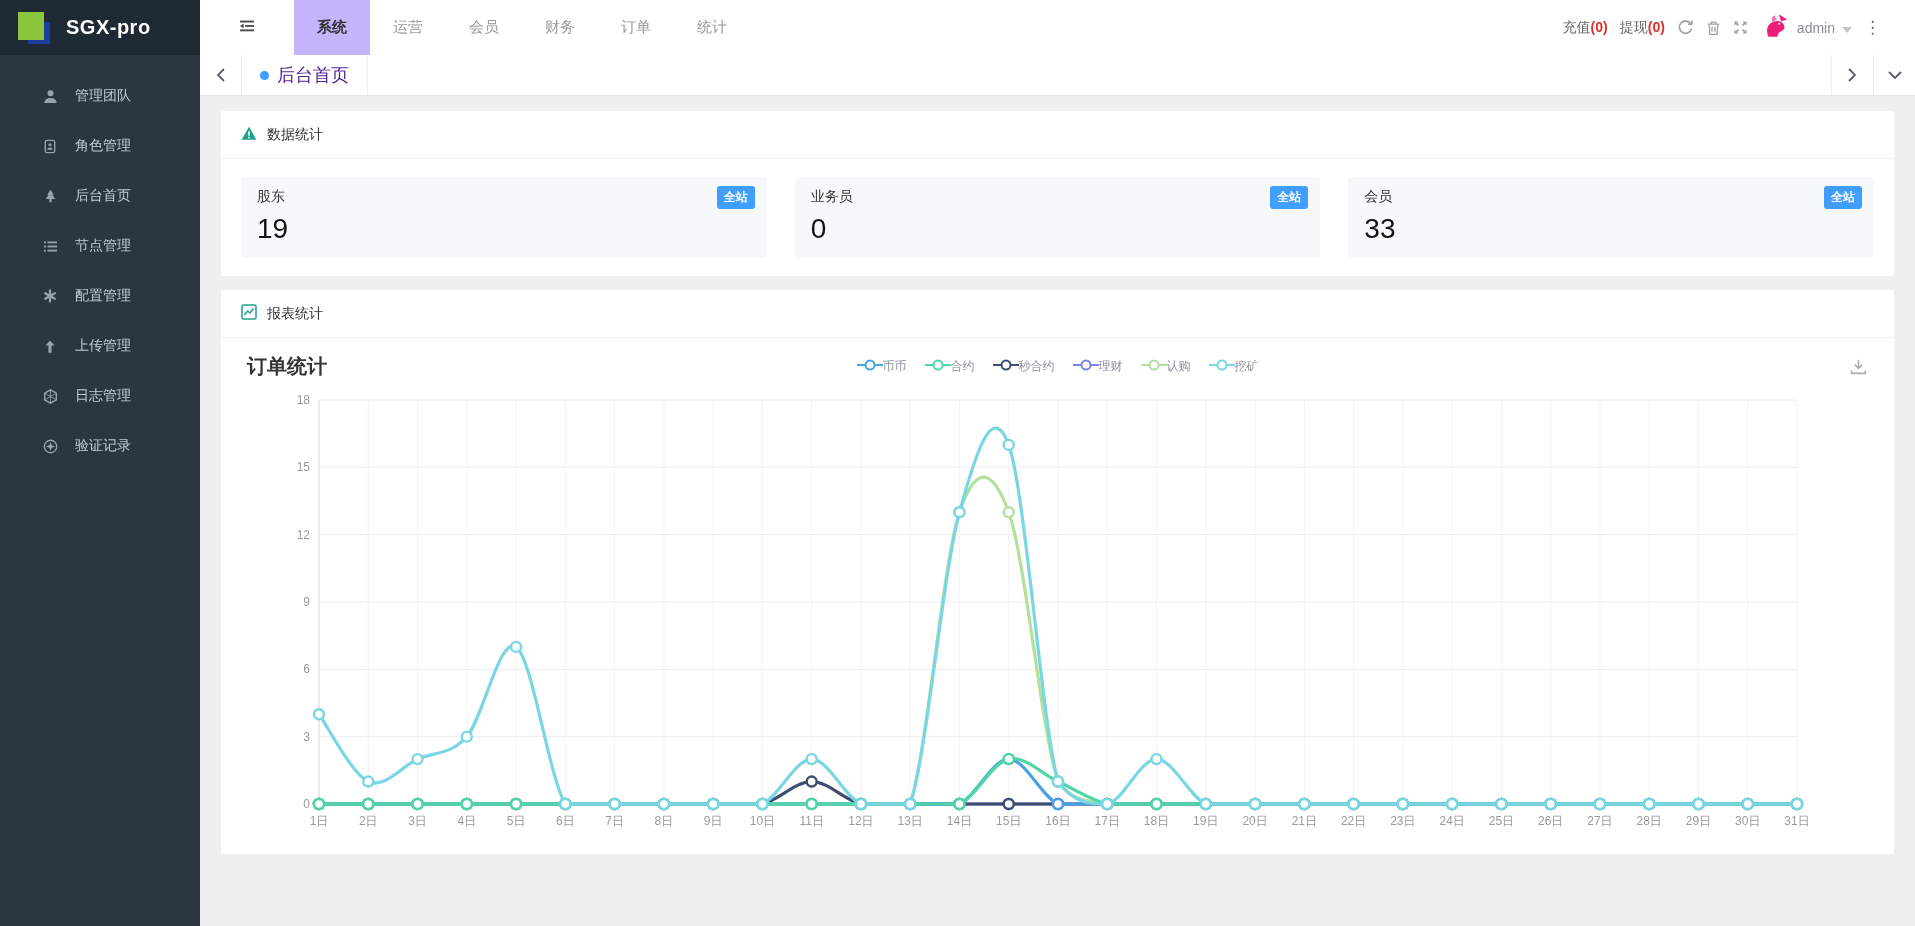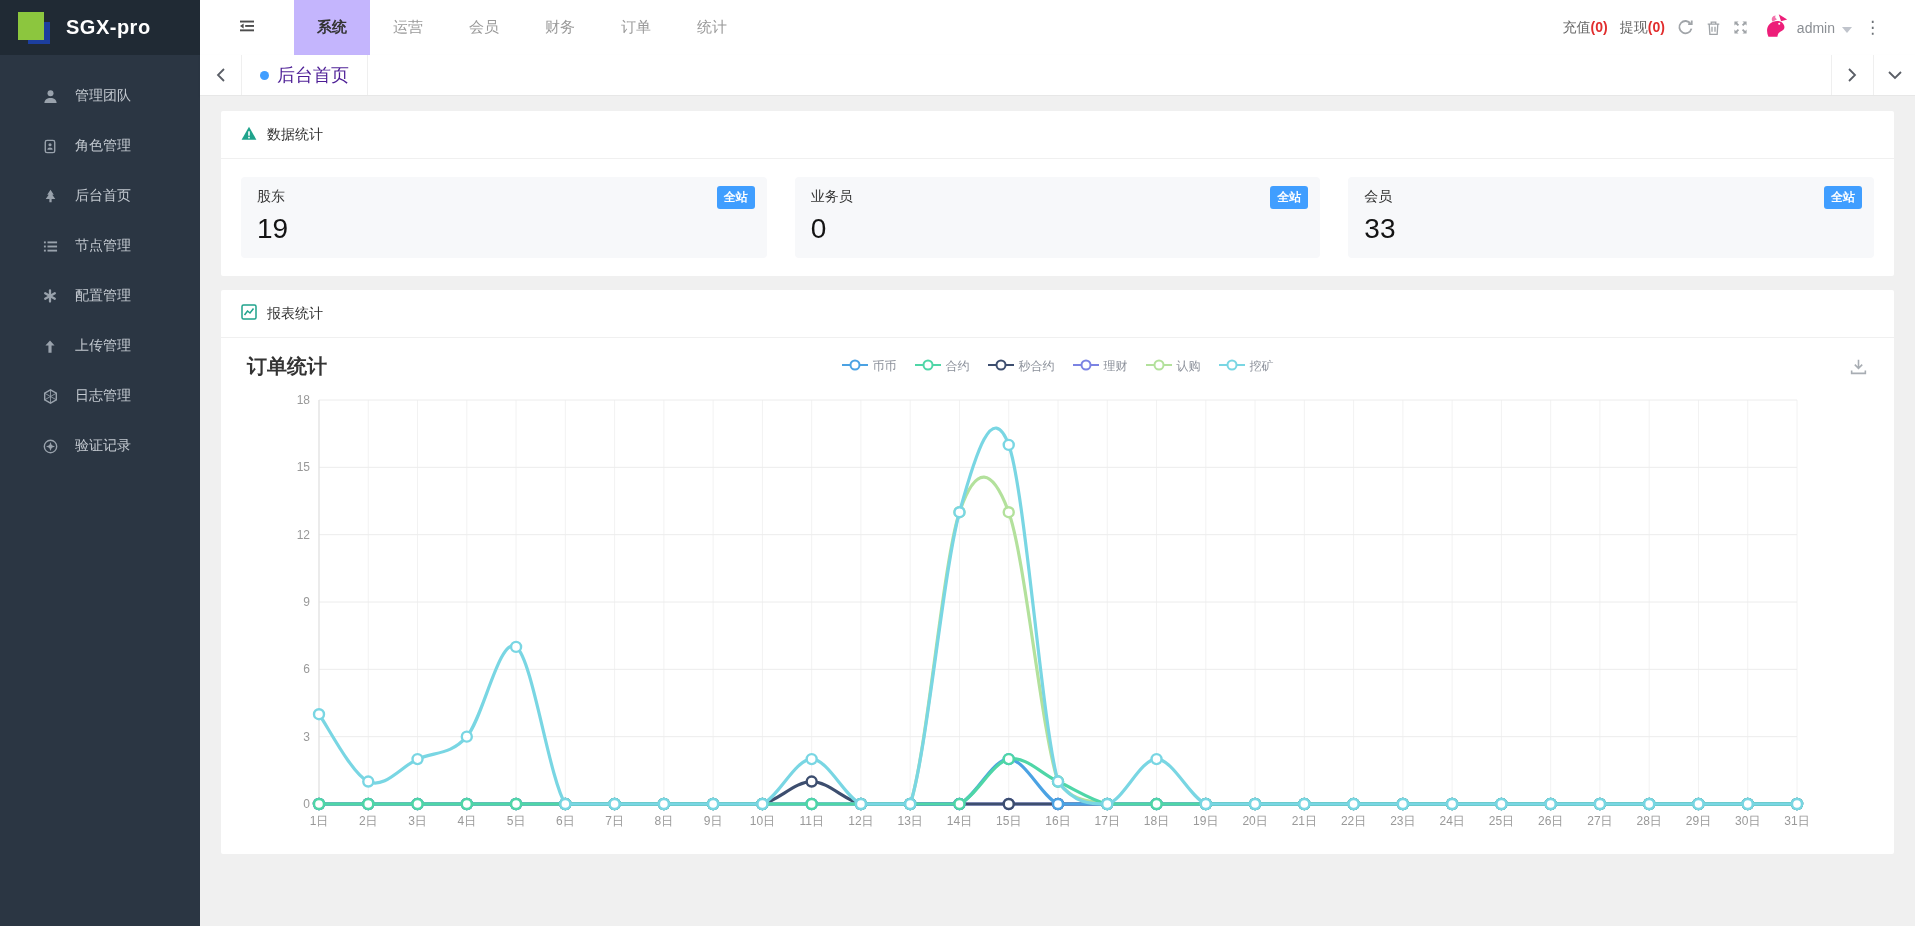--- a/index.html
+++ b/index.html
@@ -52,21 +52,21 @@
   .stat-row { display:flex; gap:28px; padding:18px 20px; }
   .stat-card { flex:1; background:#f7f8fa; border-radius:4px; padding:11px 16px 13px; position:relative; }
   .stat-label { font-size:14px; color:#333; }
   .stat-value { font-size:28px; color:#141414; margin-top:7px; line-height:1.15; }
   .stat-badge { position:absolute; top:9px; right:12px; background:#409eff; color:#fff; font-size:12px; font-weight:bold; padding:3px 7px; border-radius:3px; }
 
   .chart-wrap { padding:8px 20px 16px; }
   .chart-top { display:flex; align-items:center; position:relative; height:40px; margin:0 6px; }
   .chart-title { font-size:20px; font-weight:bold; color:#333; }
   .legend { position:absolute; left:50%; transform:translateX(-50%); display:flex; gap:18px; align-items:center; }
-  .legend-item { display:flex; align-items:center; gap:5px; font-size:12px; color:#8a8f99; cursor:pointer; }
+  .legend-item { display:flex; align-items:center; font-size:12px; color:#8a8f99; cursor:pointer; }
   .dl-btn { margin-left:auto; cursor:pointer; display:flex; }
   #chart { display:block; }
   .axis-txt { font-size:12px; fill:#999; }
 </style>
 </head>
 <body>
 
 <div class="app">
 
   <aside class="sidebar">

